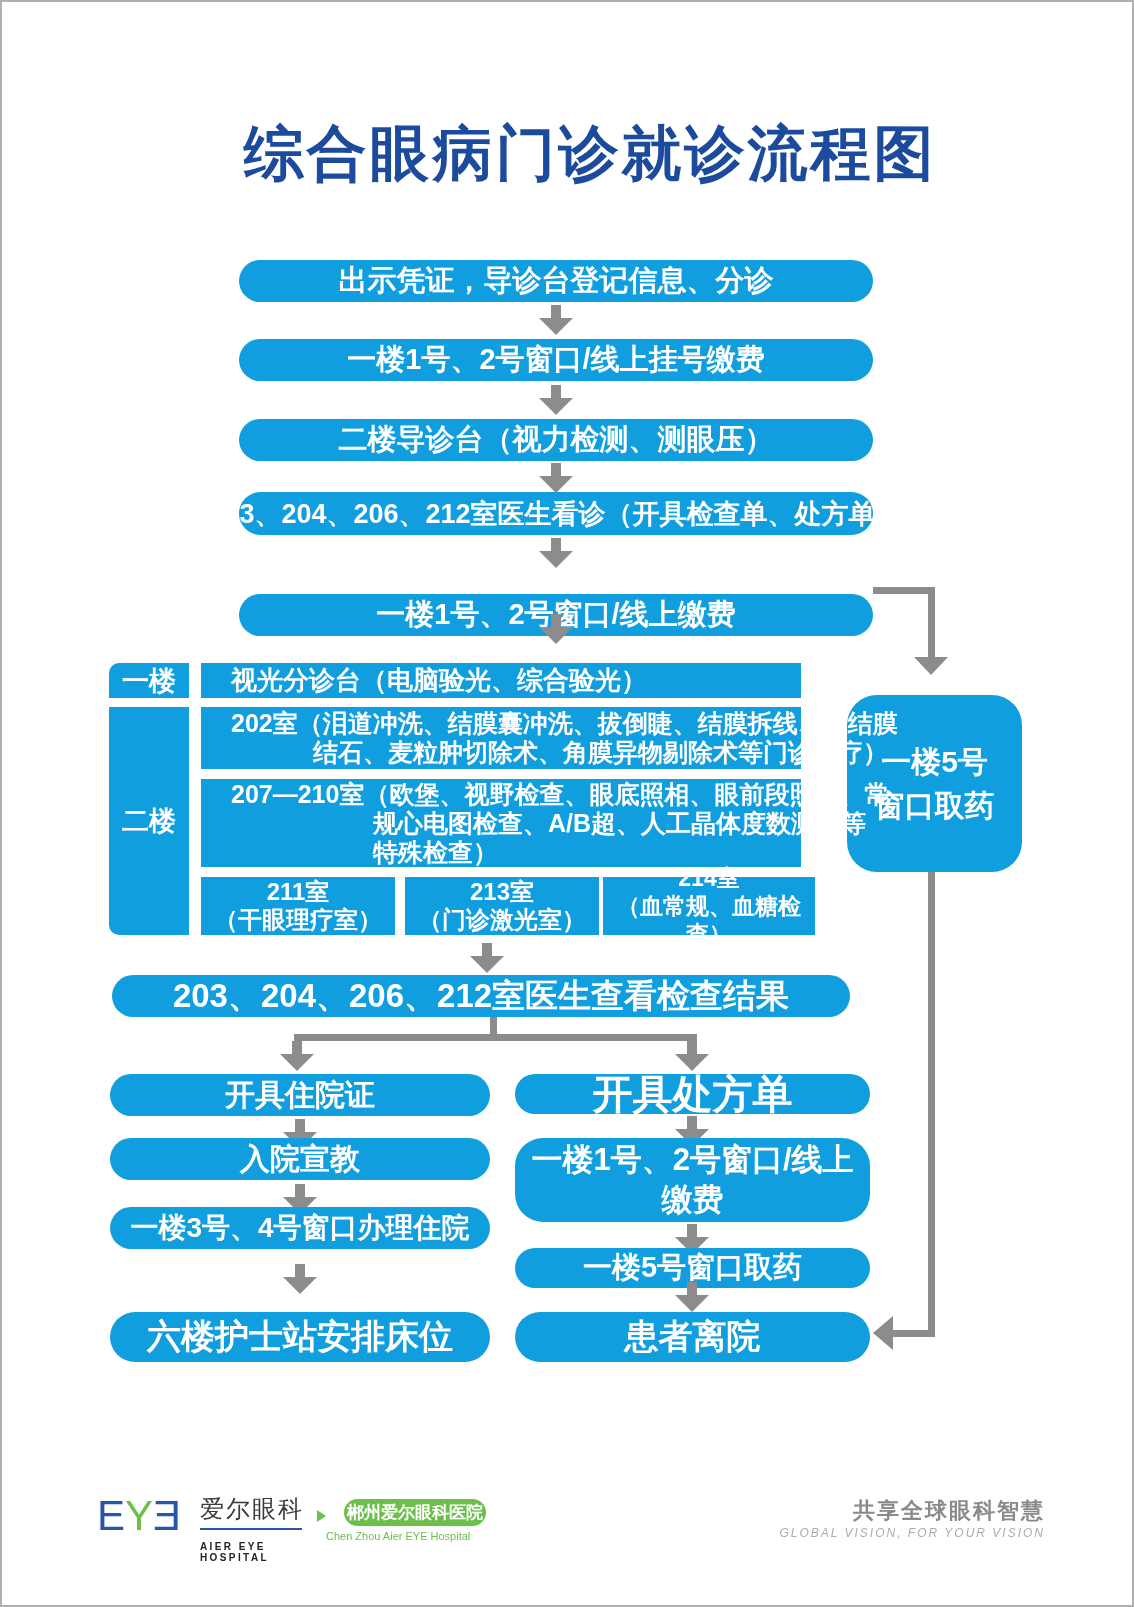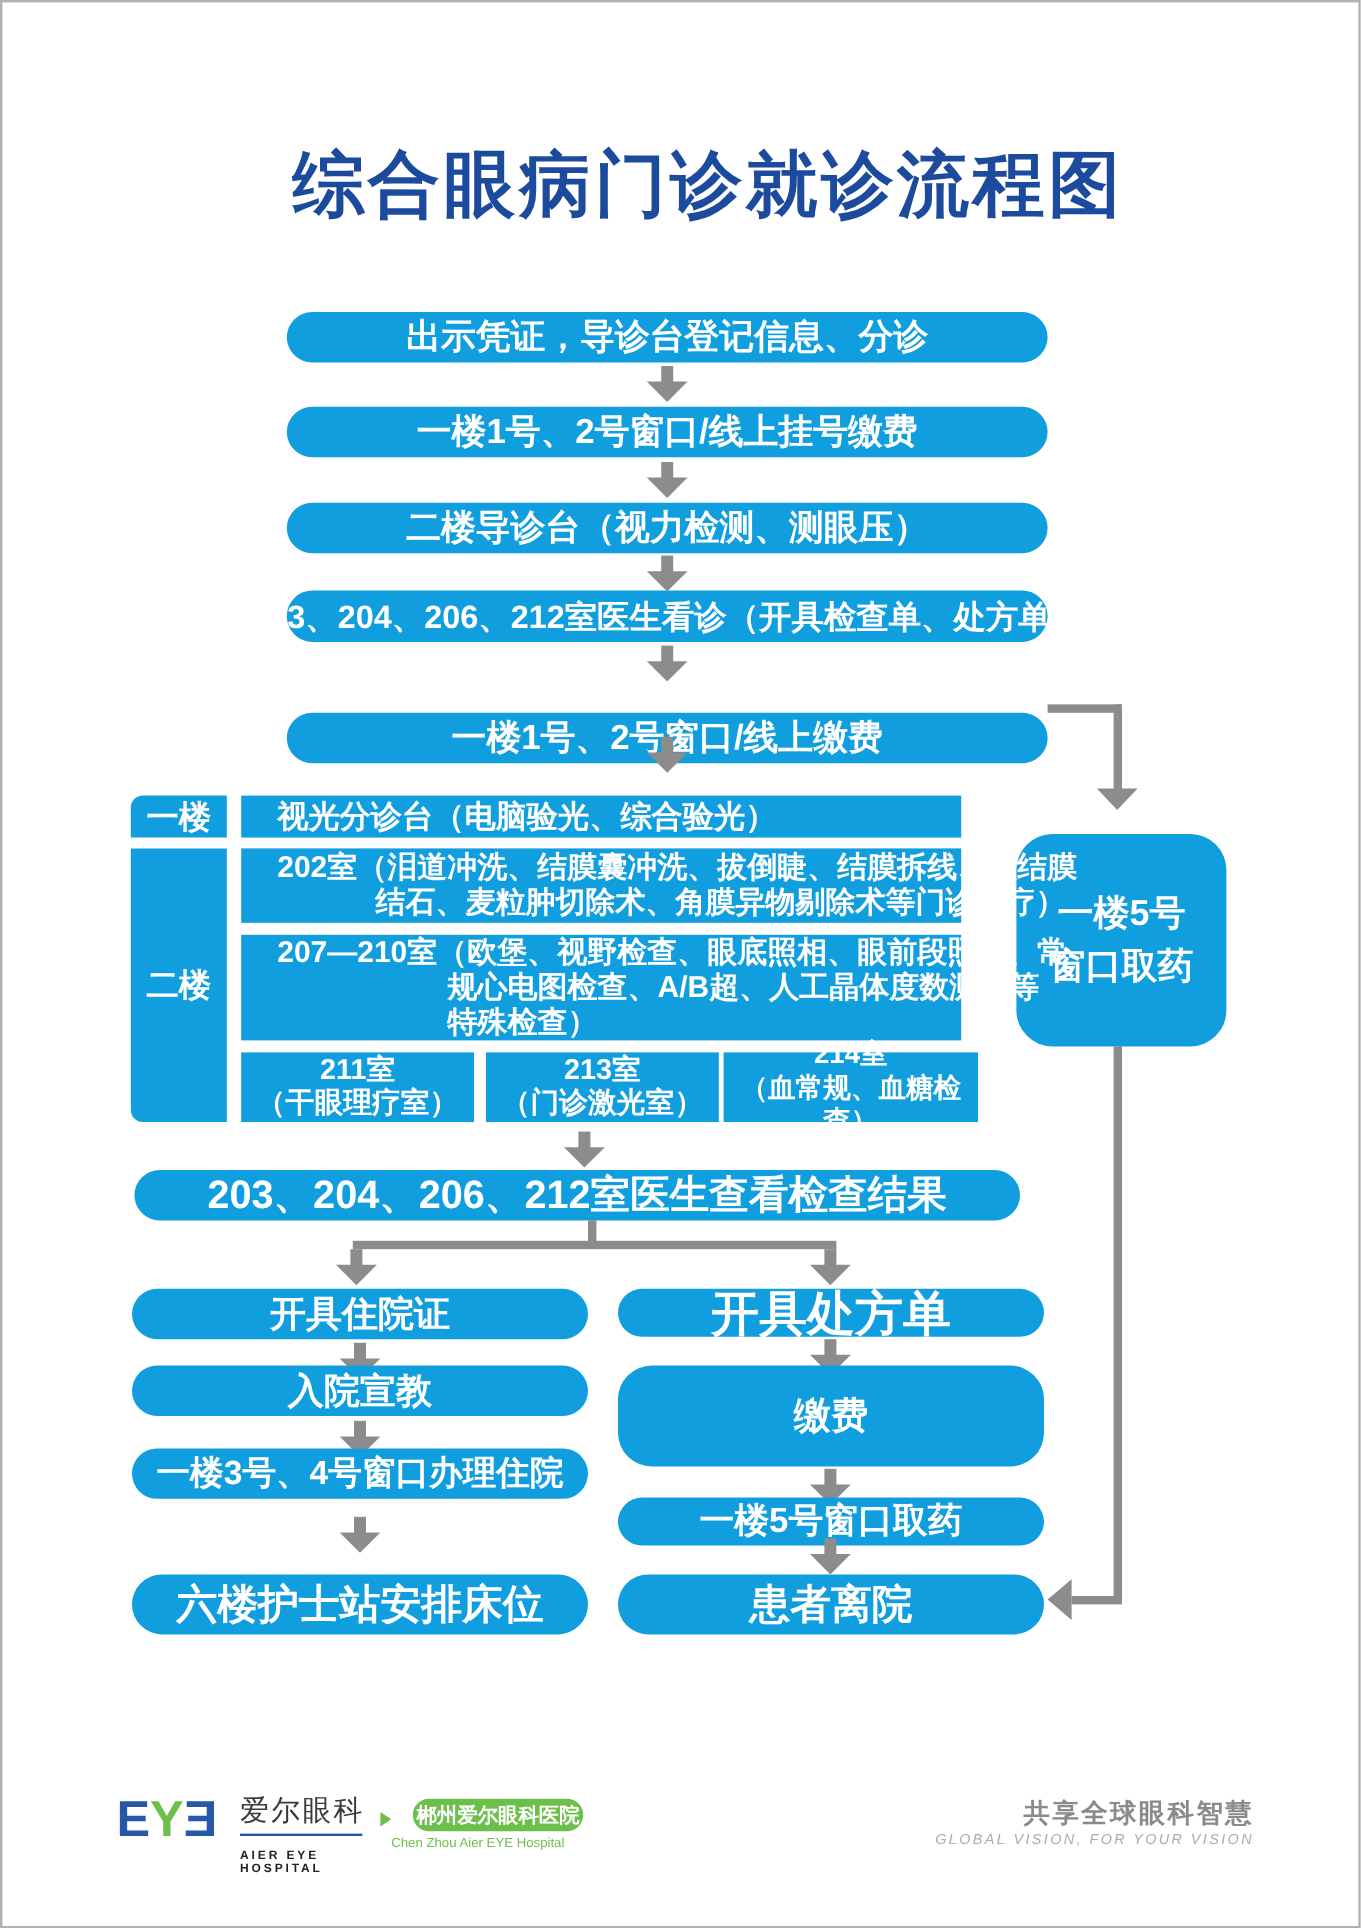--- a/index.html
+++ b/index.html
@@ -112,30 +112,31 @@
 
   <div class="abs pill" style="left:108px;top:1205px;width:380px;height:42px;font-size:28px;">一楼3号、4号窗口办理住院</div>
   <div class="abs arr" style="left:281px;top:1262px;"></div>
 
   <div class="abs pill" style="left:108px;top:1310px;width:380px;height:50px;font-size:34px;border-radius:25px;">六楼护士站安排床位</div>
 
   <div class="abs pill" style="left:513px;top:1072px;width:355px;height:40px;font-size:40px;">开具处方单</div>
   <div class="abs arr" style="left:673px;top:1114px;"></div>
 
   <div class="abs rect c ctr" style="left:513px;top:1136px;width:355px;height:84px;border-radius:28px;font-size:31px;line-height:40px;font-weight:bold;">
+    <div>一楼1号、2号窗口/线上</div>
     <div>缴费</div>
   </div>
   <div class="abs arr" style="left:673px;top:1222px;"></div>
 
   <div class="abs pill" style="left:513px;top:1246px;width:355px;height:40px;font-size:29px;">一楼5号窗口取药</div>
   <div class="abs arr" style="left:673px;top:1280px;"></div>
 
   <div class="abs pill" style="left:513px;top:1310px;width:355px;height:50px;font-size:34px;border-radius:25px;">患者离院</div>
 
-  <div class="abs" style="left:95px;top:1493px;font-size:42px;font-weight:700;letter-spacing:0;line-height:42px;">
+  <div class="abs" style="left:95px;top:1493px;font-size:42px;font-weight:400;letter-spacing:0;line-height:42px;">
     <span style="color:#2757A6;">E</span><span style="color:#6CBF4A;">Y</span><span style="color:#2757A6;">Ǝ</span>
   </div>
   <div class="abs" style="left:198px;top:1491px;width:110px;">
     <div style="font-family:'Liberation Serif','DejaVu Serif',serif;font-size:24px;color:#3a3a3a;letter-spacing:2px;">爱尔眼科</div>
     <div style="width:102px;height:2px;background:#2757A6;margin-top:3px;"></div>
     <div style="font-size:10px;font-weight:bold;color:#222;letter-spacing:2.4px;margin-top:11px;">AIER EYE HOSPITAL</div>
   </div>
   <div class="abs" style="left:315px;top:1508px;width:0;height:0;border-top:6px solid transparent;border-bottom:6px solid transparent;border-left:9px solid #6CBF4A;"></div>
   <div class="abs" style="left:342px;top:1497px;width:142px;height:27px;background:#6CBF4A;border-radius:14px;color:#fff;font-weight:bold;font-size:17px;display:flex;align-items:center;justify-content:center;">郴州爱尔眼科医院</div>
   <div class="abs" style="left:324px;top:1528px;width:160px;font-size:11px;color:#6CBF4A;">Chen Zhou Aier EYE Hospital</div>

